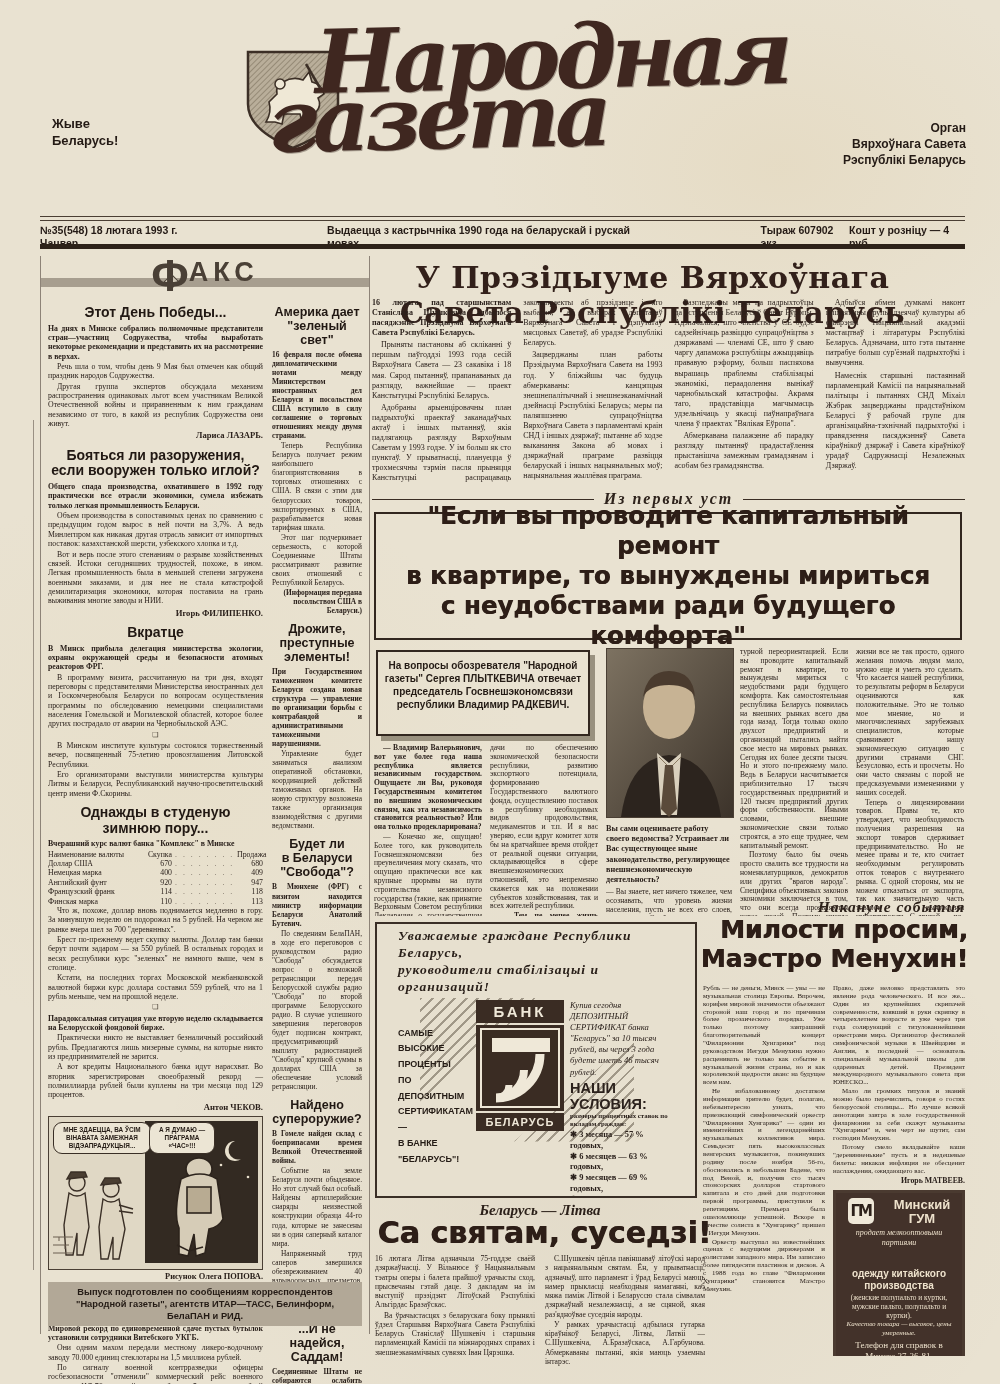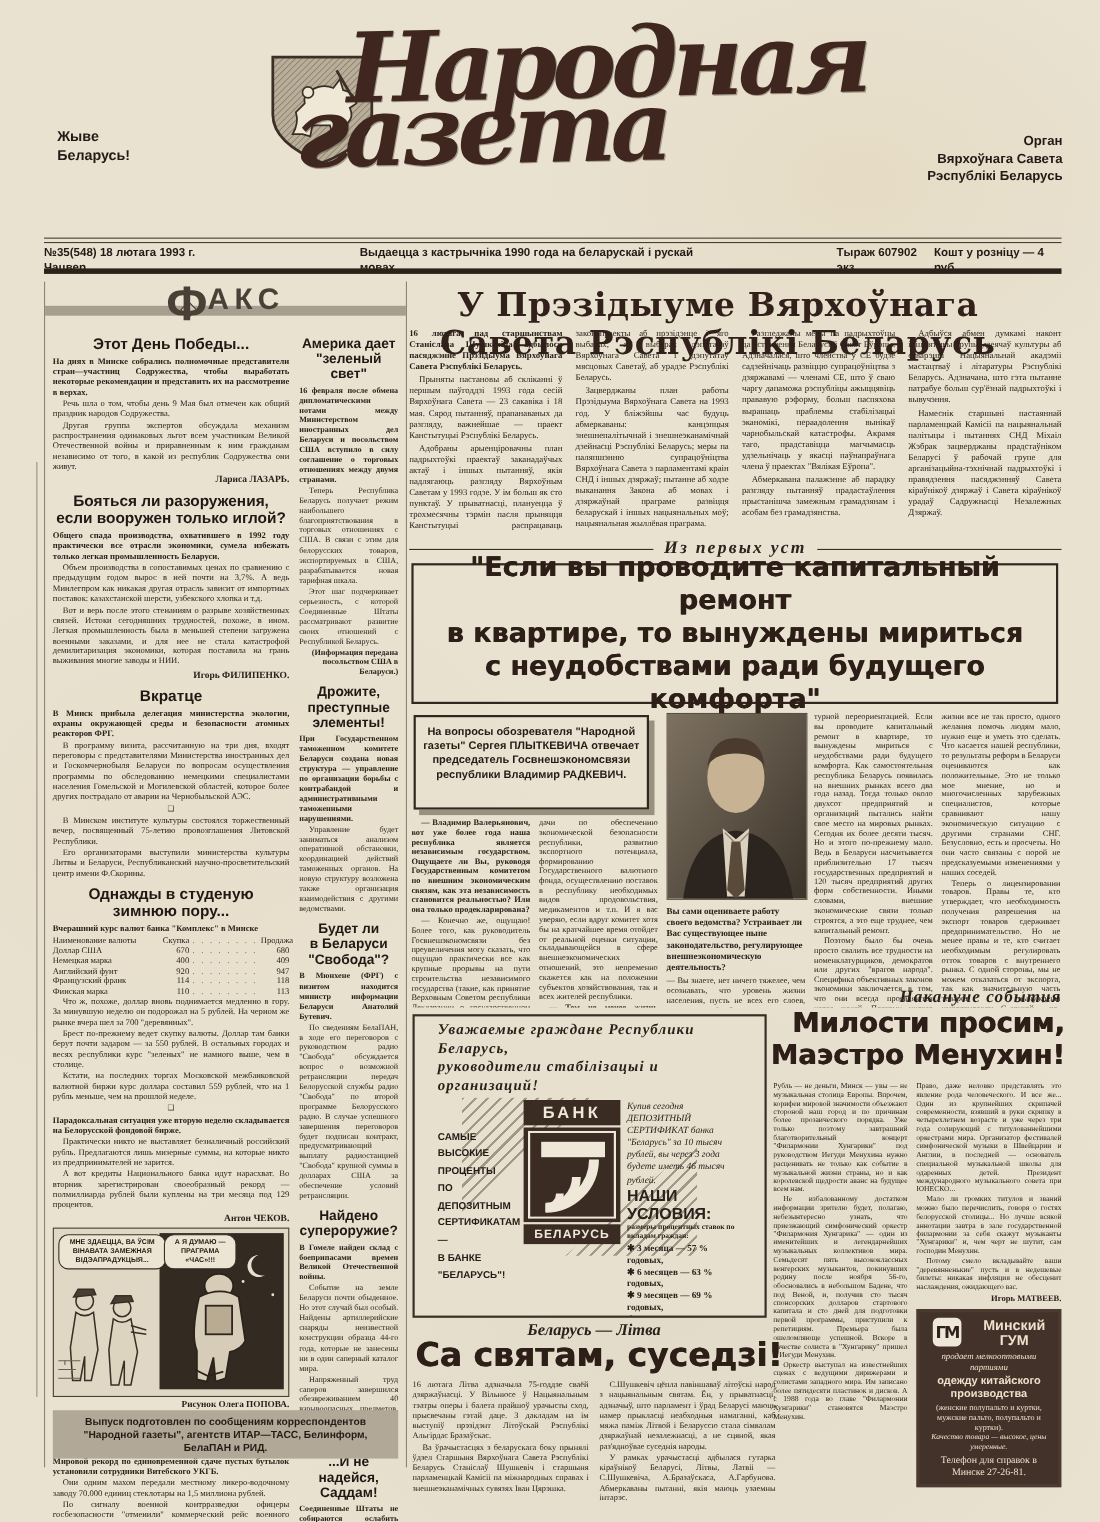--- a/index.html
+++ b/index.html
@@ -122,21 +122,21 @@
   .mn-a{width:122px;overflow:hidden;} .mn-b{flex:1;overflow:hidden;}
   .mn-byline{text-align:right;font-weight:bold;font-size:7.8px;margin:2px 0 4px;}
   
   .gum{border:3px solid #4a3a30;background:#43322a;color:#eee2cc;padding:5px 6px;margin-top:3px;
        text-align:center;font-size:8px;line-height:1.25;}
   .gum-head{display:flex;gap:20px;justify-content:center;}
   .gum-logo{width:26px;height:26px;background:#efe8d8;border-radius:5px;color:#2d211a;
             font:bold 15px/26px "DejaVu Sans",sans-serif;letter-spacing:-2px;}
   .gum-name{font:bold 13px/1.1 "Liberation Sans",sans-serif;white-space:pre-line;}
   .gum-it{font-style:italic;margin-top:2px;}
-  .gum-prod{font:bold 10px/1.2 "Liberation Sans",sans-serif;margin-top:2px;}
+  .gum-prod{font:bold 10px/1.2 "Liberation Sans",sans-serif;margin-top:20px;}
   .gum-det{font-size:7.3px;margin-top:1px;}
   .gum-q{font-style:italic;font-size:7px;}
   .gum-ph{font-size:9px;margin-top:2px;}
   .edge-rule{left:33px;top:420px;height:850px;border-left:1px solid #9a9083;}
 </style>
 </head>
 <body>
 
 <div class="page">
   <div class="tint"></div>

